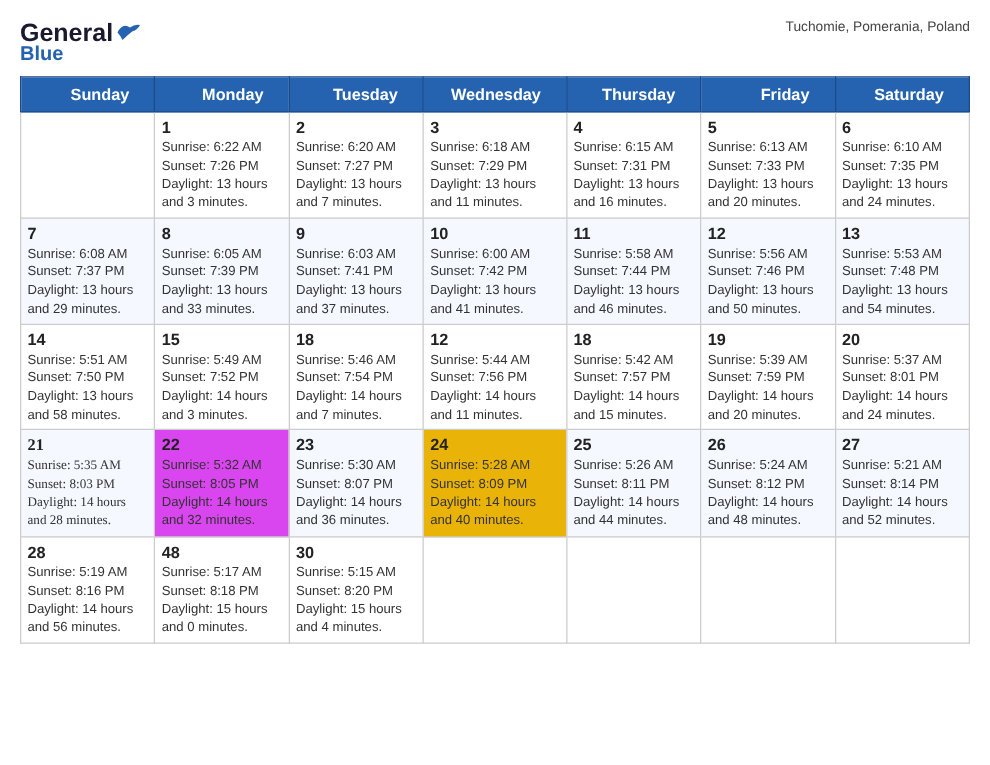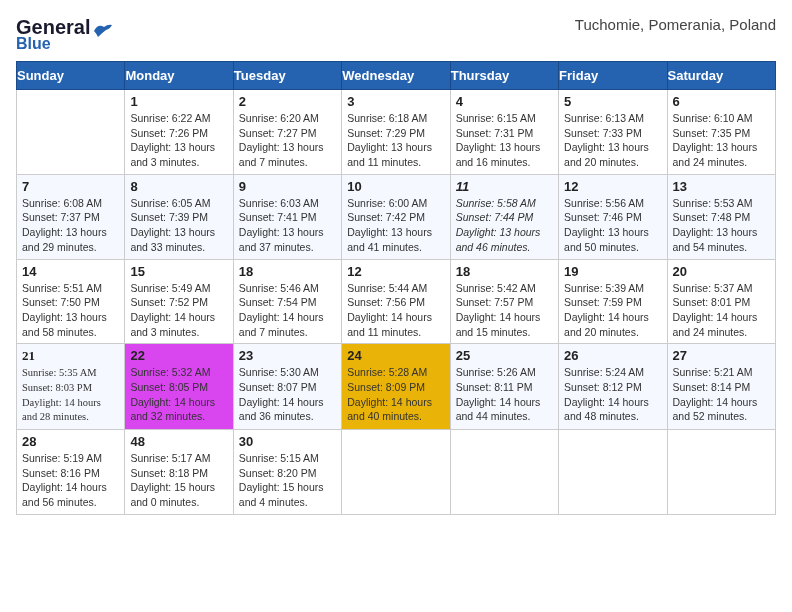--- a/index.html
+++ b/index.html
@@ -23,34 +23,34 @@
     }
     .title-section {
       text-align: right;
     }
     .month-title {
       font-size: 36px;
       font-weight: bold;
       color: #1a1a2e;
     }
     .location {
-      font-size: 15px;
+      font-size: 11px;
       color: #444;
       text-align: center;
     }
     .calendar {
       width: 100%;
       border-collapse: collapse;
       font-size: 11px;
     }
     .calendar th {
       background-color: #2563b0;
       color: #fff;
-      padding: 6px 0;
-      text-align: left;
+      padding: 6px 20px;
+      text-align: right;
       font-size: 13px;
       font-weight: bold;
       border: 1px solid #1a4a8a;
     }
     .calendar td {
       vertical-align: top;
       padding: 4px 5px;
       border: 1px solid #ccc;
       min-width: 106px;
       min-height: 80px;
@@ -79,21 +79,21 @@
     }
     .week-row td {
       height: 82px;
     }
   </style>
 </head>
 <body>
 
 <div class="header">
   <div class="logo">
-    <div style="display:flex;align-items:flex-end;">
+    <div style="display:flex;align-items:center;">
       <span style="font-size:20px;font-weight:bold;color:#1a1a2e;font-family:Arial,sans-serif;">General</span>
       <svg width="22" height="16" viewBox="0 0 22 16" style="margin-left:2px;margin-top:-4px;">
         <path d="M2,8 Q6,0 12,4 Q16,1 20,2 Q18,6 14,7 Q10,10 6,14 Q4,10 2,8 Z" fill="#2563b0"></path>
       </svg>
     </div>
     <span style="font-size:16px;font-weight:bold;color:#2563b0;font-family:Arial,sans-serif;margin-top:-4px;">Blue</span>
   </div>
   <div class="title-section">
     <div class="location">Tuchomie, Pomerania, Poland</div>
   </div>
@@ -149,21 +149,21 @@
           <div class="day-info">Sunrise: 6:05 AM<br>Sunset: 7:39 PM<br>Daylight: 13 hours<br>and 33 minutes.</div>
         </td>
         <td style="background: rgb(245, 248, 255);">
           <span class="day-number">9</span>
           <div class="day-info">Sunrise: 6:03 AM<br>Sunset: 7:41 PM<br>Daylight: 13 hours<br>and 37 minutes.</div>
         </td>
         <td style="background: rgb(245, 248, 255);">
           <span class="day-number">10</span>
           <div class="day-info">Sunrise: 6:00 AM<br>Sunset: 7:42 PM<br>Daylight: 13 hours<br>and 41 minutes.</div>
         </td>
-        <td style="background: rgb(245, 248, 255); font-style: italic;">
+        <td style="background: rgb(245, 248, 255);">
           <span class="day-number">11</span>
           <div class="day-info">Sunrise: 5:58 AM<br>Sunset: 7:44 PM<br>Daylight: 13 hours<br>and 46 minutes.</div>
         </td>
         <td style="background: rgb(245, 248, 255);">
           <span class="day-number">12</span>
           <div class="day-info">Sunrise: 5:56 AM<br>Sunset: 7:46 PM<br>Daylight: 13 hours<br>and 50 minutes.</div>
         </td>
         <td style="background: rgb(245, 248, 255);">
           <span class="day-number">13</span>
           <div class="day-info">Sunrise: 5:53 AM<br>Sunset: 7:48 PM<br>Daylight: 13 hours<br>and 54 minutes.</div>

